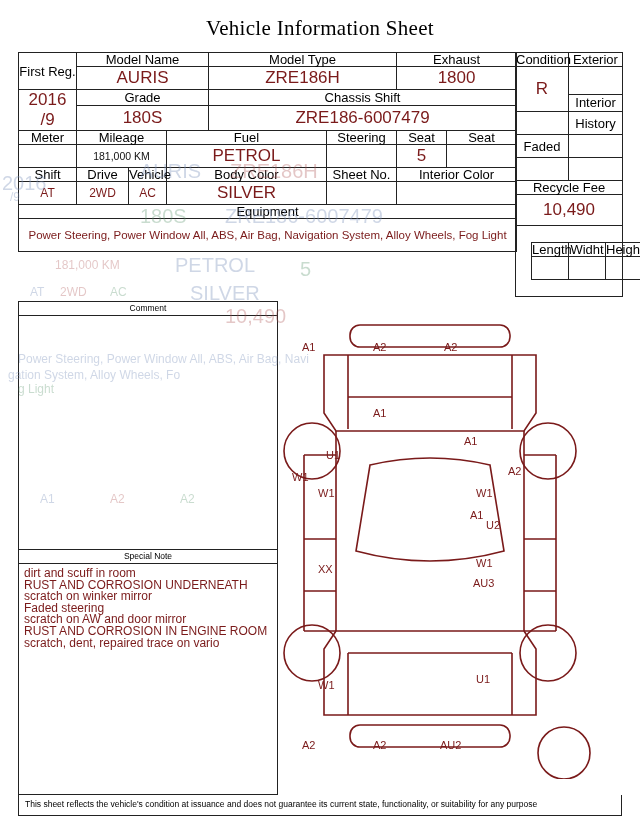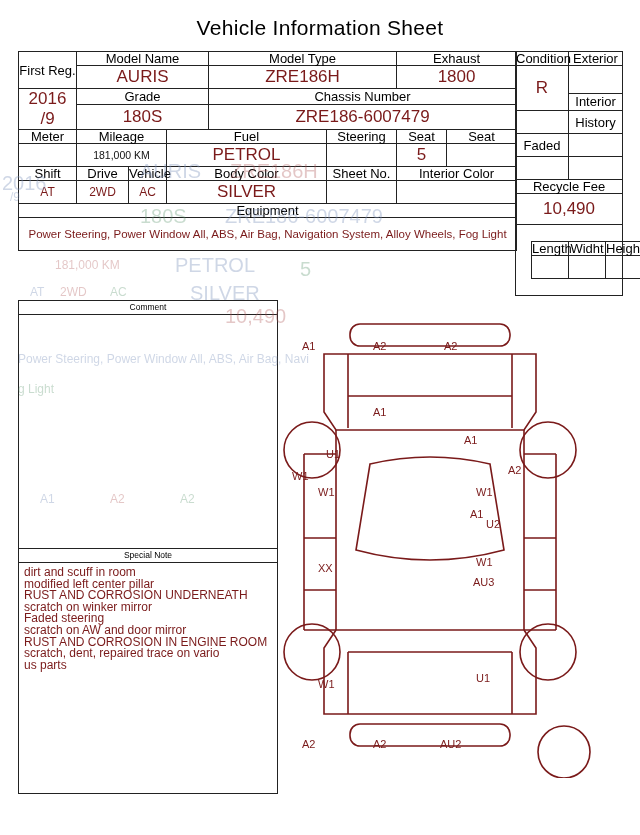--- a/index.html
+++ b/index.html
@@ -22,20 +22,21 @@
     box-sizing: border-box;
     padding: 0 18px;
   }
   .title {
     text-align: center;
     font-size: 21px;
     letter-spacing: 0.3px;
     padding-top: 16px;
     padding-bottom: 11px;
     color: #000;
+    font-family: Liberation Serif, serif;
   }
   table {
     border-collapse: collapse;
   }
   .grid, .grid td, .grid th {
     border: 1px solid #222;
   }
   .grid td {
     padding: 0;
     vertical-align: middle;
@@ -189,21 +190,21 @@
           <td colspan="3" class="val big">AURIS</td>
           <td colspan="2" class="val big">ZRE186H</td>
           <td colspan="2" class="val big">1800</td>
         </tr>
         <tr>
           <td rowspan="2" class="val big" style="line-height:20px">
             <div>2016</div>
             <div>/9</div>
           </td>
           <td colspan="3" class="lbl">Grade</td>
-          <td colspan="4" class="lbl">Chassis Number</td>
+          <td colspan="4" class="lbl">Chassis Shift</td>
         </tr>
         <tr>
           <td colspan="3" class="val big">180S</td>
           <td colspan="4" class="val big">ZRE186-6007479</td>
         </tr>
         <tr>
           <td class="lbl">Meter</td>
           <td colspan="2" class="lbl">Mileage</td>
           <td colspan="2" class="lbl">Fuel</td>
           <td class="lbl">Steering</td>
@@ -306,28 +307,26 @@
   <div class="lowerblock">
 
     <div class="commentcol">
       <div class="cmt-head">Comment</div>
       <div class="cmt-body">
         <div style="font-size:10px;color:#7a1a1a;padding:4px"></div>
       </div>
       <div class="sn-head">Special Note</div>
       <div class="sn-body">
         <div>dirt and scuff in room</div>
-        <div>modified left center pillar</div>
         <div>RUST AND CORROSION UNDERNEATH</div>
         <div>scratch on winker mirror</div>
         <div>Faded steering</div>
         <div>scratch on AW and door mirror</div>
         <div>RUST AND CORROSION IN ENGINE ROOM</div>
         <div>scratch, dent, repaired trace on vario</div>
-        <div>us parts</div>
       </div>
     </div>
 
     <div class="diagcol">
       <div class="diagram">
         <svg width="344" height="478" viewBox="0 0 344 478">
           <g fill="none" stroke="#7a1a1a" stroke-width="1.6">
 
             <rect x="72" y="24" width="160" height="22" rx="10"></rect>
 
@@ -381,36 +380,38 @@
         <span class="mk" style="left:195px;top:276px">AU3</span>
         <span class="mk" style="left:40px;top:378px">W1</span>
         <span class="mk" style="left:198px;top:372px">U1</span>
         <span class="mk" style="left:24px;top:438px">A2</span>
         <span class="mk" style="left:95px;top:438px">A2</span>
         <span class="mk" style="left:162px;top:438px">AU2</span>
       </div>
     </div>
   </div>
 
+  <div class="footer">This sheet reflects the vehicle's condition at issuance and does not guarantee its current state, functionality, or suitability for any purpose</div>
 
   <div style="position:absolute;left:0;top:0;width:640px;height:835px;pointer-events:none">
     <span class="wm lg" style="left:140px;top:160px">AURIS</span>
     <span class="wm red lg" style="left:230px;top:160px">ZRE186H</span>
     <span class="wm lg" style="left:2px;top:172px">2016</span>
     <span class="wm sm" style="left:10px;top:190px">/9</span>
     <span class="wm grn lg" style="left:140px;top:205px">180S</span>
     <span class="wm lg" style="left:225px;top:205px">ZRE186-6007479</span>
     <span class="wm red sm" style="left:55px;top:258px">181,000 KM</span>
     <span class="wm lg" style="left:175px;top:254px">PETROL</span>
     <span class="wm grn lg" style="left:300px;top:258px">5</span>
     <span class="wm sm" style="left:30px;top:285px">AT</span>
     <span class="wm red sm" style="left:60px;top:285px">2WD</span>
     <span class="wm grn sm" style="left:110px;top:285px">AC</span>
     <span class="wm lg" style="left:190px;top:282px">SILVER</span>
     <span class="wm red lg" style="left:225px;top:305px">10,490</span>
     <span class="wm sm" style="left:18px;top:352px">Power Steering, Power Window  All, ABS, Air Bag, Navi</span>
+    <span class="wm sm" style="left:8px;top:368px">gation System, Alloy Wheels, Fo</span>
     <span class="wm grn sm" style="left:18px;top:382px">g Light</span>
     <span class="wm sm" style="left:40px;top:492px">A1</span>
     <span class="wm red sm" style="left:110px;top:492px">A2</span>
     <span class="wm grn sm" style="left:180px;top:492px">A2</span>
   </div>
 
 </div>
 
 </body></html>

